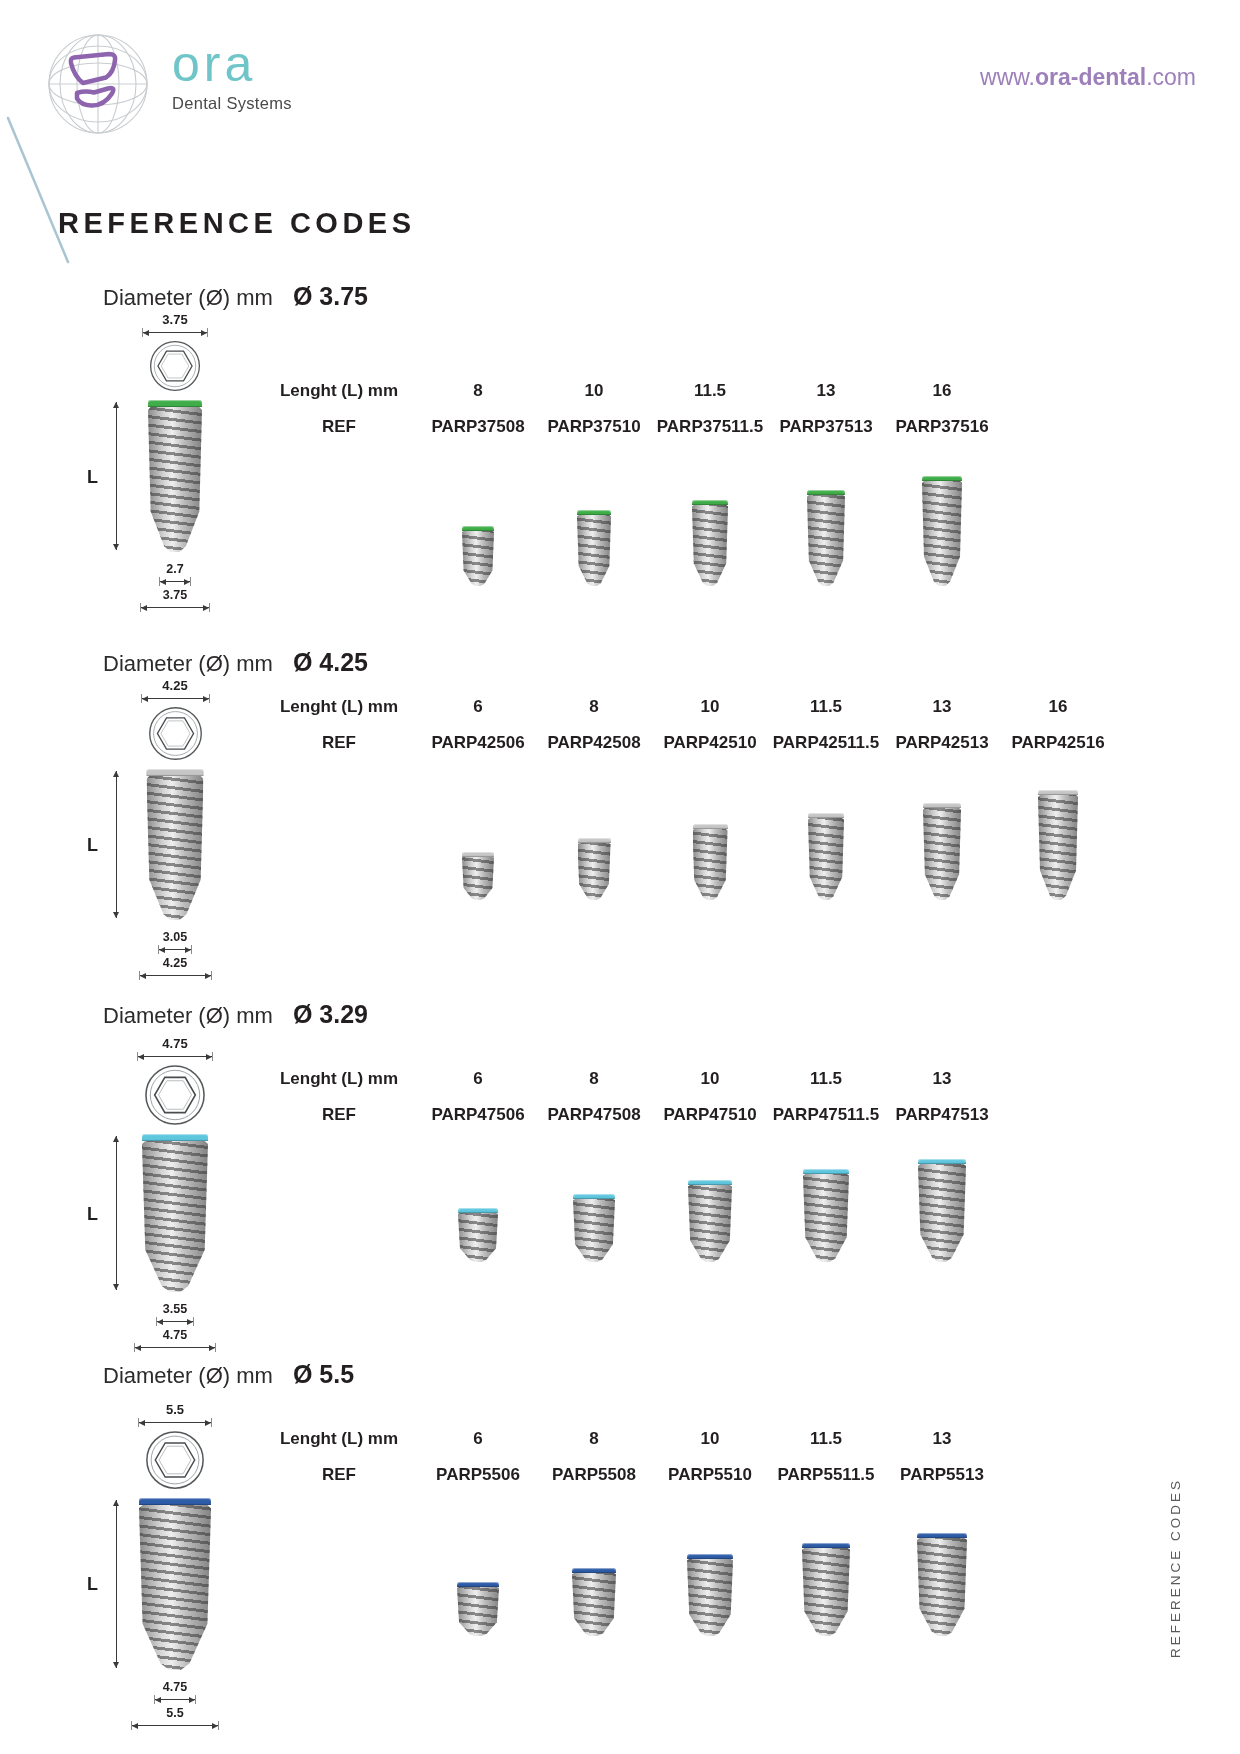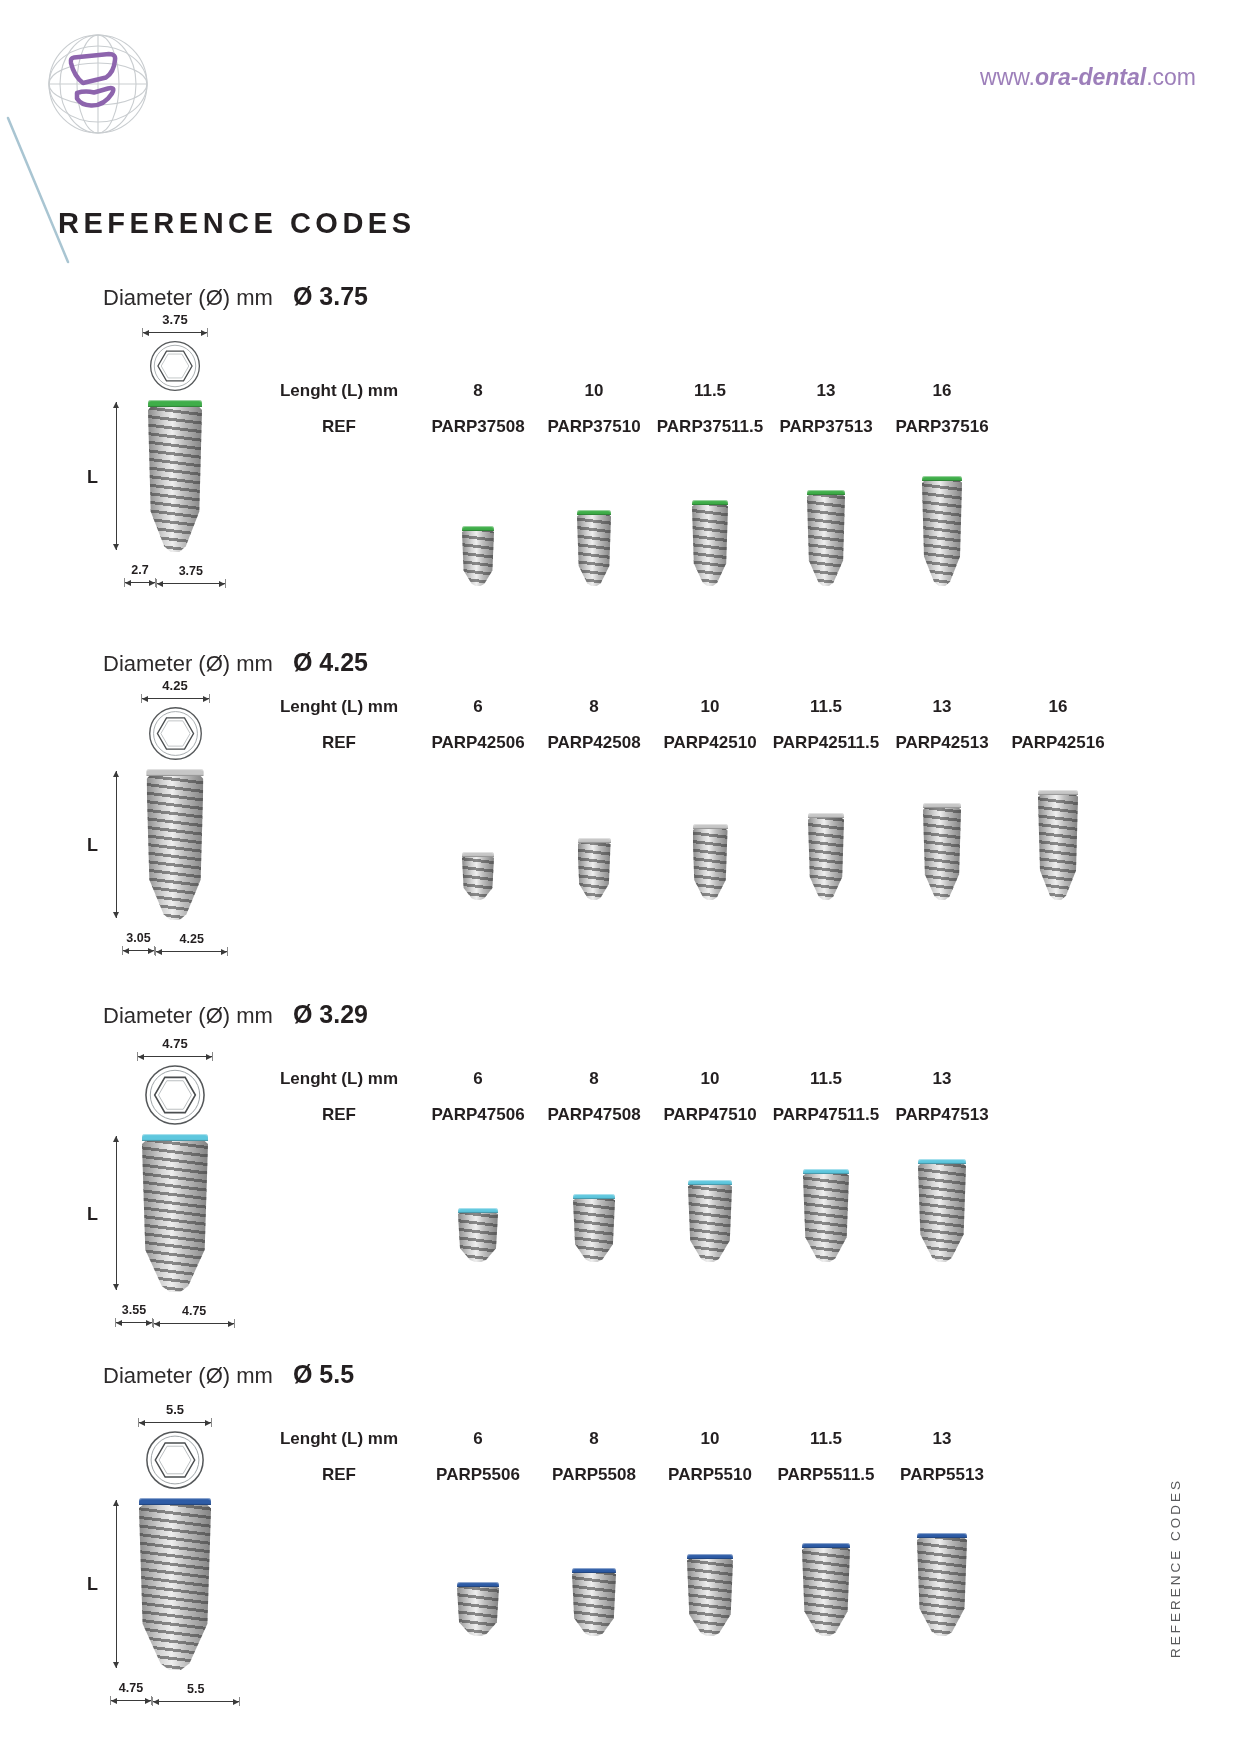--- a/index.html
+++ b/index.html
@@ -5,21 +5,21 @@
   html,body { margin:0; padding:0; background:#e8e8e8; }
   .page { position:relative; width:1240px; height:1754px; margin:0 auto; background:#ffffff;
           overflow:hidden; font-family:"Liberation Sans", sans-serif; color:#231f20; }
 
   
   .logo { position:absolute; left:46px; top:32px; display:flex; align-items:flex-start; gap:22px; }
   .logo-text { margin-top:8px; display:flex; flex-direction:column; }
   .brand { font-size:50px; line-height:48px; letter-spacing:4px; color:#6fc5c8; font-weight:400; }
   .tagline { font-size:16.5px; color:#4a4a4a; margin-top:6px; letter-spacing:0.3px; }
   .website { position:absolute; right:44px; top:64px; font-size:23px; color:#9d7fba; font-weight:400; }
-  .website b { font-weight:700;font-style:italic; }
+  .website b { font-weight:700; }
   .diag { position:absolute; left:6px; top:116px; }
 
   
   .title { position:absolute; left:58px; top:188px; font-size:29px; font-weight:700;
            letter-spacing:4.5px; color:#231f20; }
 
   
   .spec { position:absolute; left:0; width:1240px; }
   .s1 { top:282px;  --tbl-top:96px; --irow-h:142px; --cd:52px; --dimtop:30px; --iw:54px; --ih:152px; --collar:#3fae49; }
   .s2 { top:648px;  --tbl-top:46px; --irow-h:140px; --cd:55px; --dimtop:30px; --iw:57px; --ih:151px; --collar:#c6c6c6; }
@@ -40,21 +40,21 @@
   .ah.l { left:0; border-right:6.5px solid #3a3a3a; }
   .ah.r { right:0; border-left:6.5px solid #3a3a3a; }
   .topview { margin-top:3px; }
   .sideview { position:relative; margin-top:8px; width:100%; height:var(--ih); }
   .dimv { position:absolute; left:17px; top:2px; bottom:2px; width:9px; }
   .dimv::before { content:""; position:absolute; left:4px; top:0; bottom:0; width:1px; background:#3a3a3a; }
   .av { position:absolute; left:1px; width:0; height:0; border-left:3.5px solid transparent; border-right:3.5px solid transparent; }
   .av.t { top:0; border-bottom:6.5px solid #3a3a3a; }
   .av.b { bottom:0; border-top:6.5px solid #3a3a3a; }
   .l-label { position:absolute; left:-8px; top:44%; font-size:18px; font-weight:700; }
-  .dimb { margin-top:10px; display:flex; flex-direction:row; align-items:center; }
+  .dimb { margin-top:10px; display:flex; flex-direction:column; align-items:center; }
   .dimb .pair { display:flex; flex-direction:column; align-items:center; }
   .dimb .num { font-size:12.5px; }
   .dimb .pair.inner .dline { width:calc(var(--iw) * 0.55); }
   .dimb .pair.outer { margin-top:2px; }
   .dimb .pair.outer .dline { width:calc(var(--iw) + 14px); }
 
   
   .implant { display:flex; flex-direction:column; width:var(--w,var(--iw)); height:var(--h,var(--ih)); }
   .implant.big { position:absolute; left:50%; transform:translateX(-50%); top:0; }
   .collar { display:block; height:5px; flex:0 0 auto; border-radius:3px 3px 0 0; background:var(--collar);
@@ -94,20 +94,24 @@
         <ellipse cx="52" cy="52" rx="21" ry="49"></ellipse>
         <ellipse cx="52" cy="52" rx="38" ry="49"></ellipse>
         <line x1="3" y1="52" x2="101" y2="52"></line>
         <line x1="52" y1="3" x2="52" y2="101"></line>
       </g>
       <g fill="none" stroke="#8d64ad" stroke-width="4.5" stroke-linejoin="round" stroke-linecap="round">
         <path d="M25 31 Q24 26 28 25.5 L63 22 Q70 22 69 28 Q68 40 60 45.5 L37 51 Q28 44 25 31 Z"></path>
         <path d="M31 61 Q39 58.5 48 60.5 L62 56.5 Q70 54.5 66 61.5 Q58 74 45 73.5 Q35 73 31 66.5 Z"></path>
       </g>
     </svg>
+    <div class="logo-text">
+      <span class="brand">ora</span>
+      <span class="tagline">Dental Systems</span>
+    </div>
   </div>
 
   <div class="website"><span>www.</span><b>ora-dental</b><span>.com</span></div>
 
   <svg class="diag" width="68" height="150">
     <line x1="2" y1="2" x2="62" y2="146" stroke="#a9c5d2" stroke-width="2.5" stroke-linecap="round"></line>
   </svg>
 
   <h1 class="title">REFERENCE CODES</h1>
 

